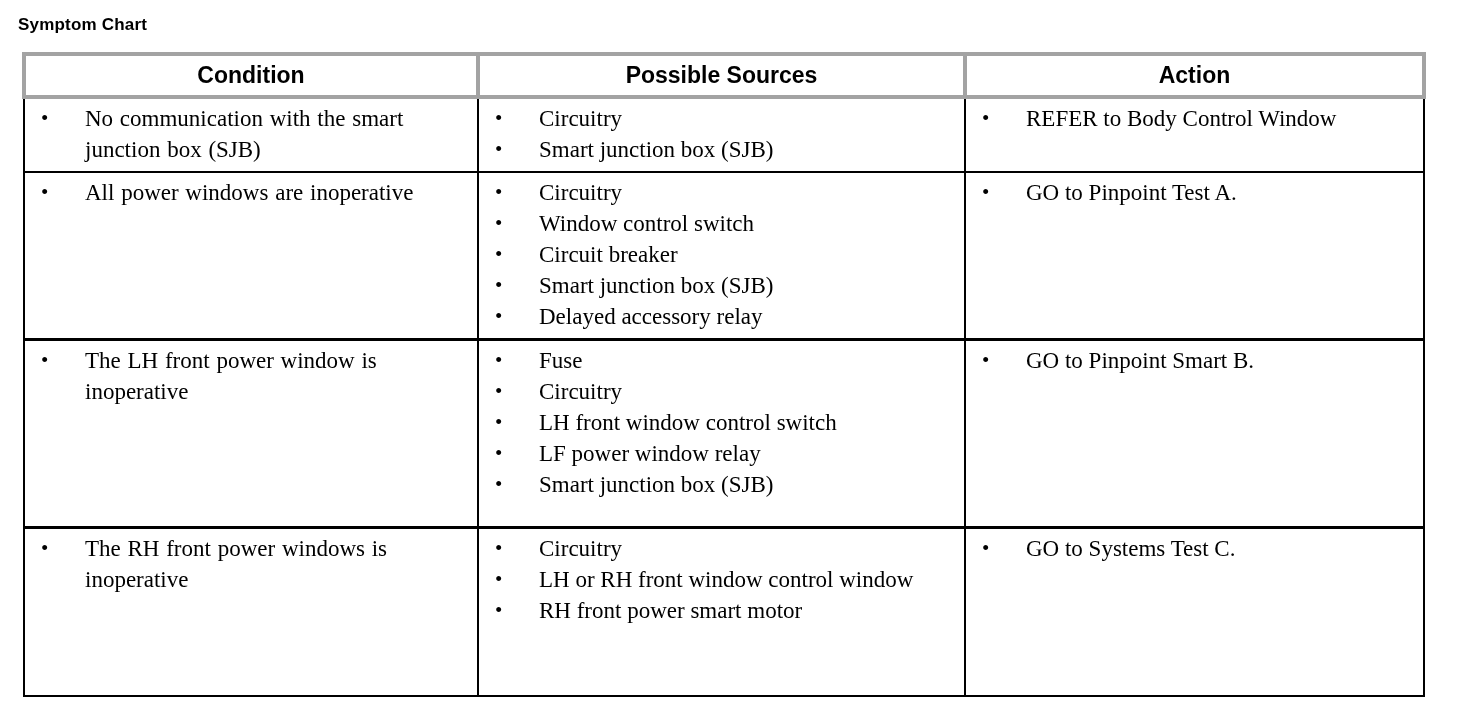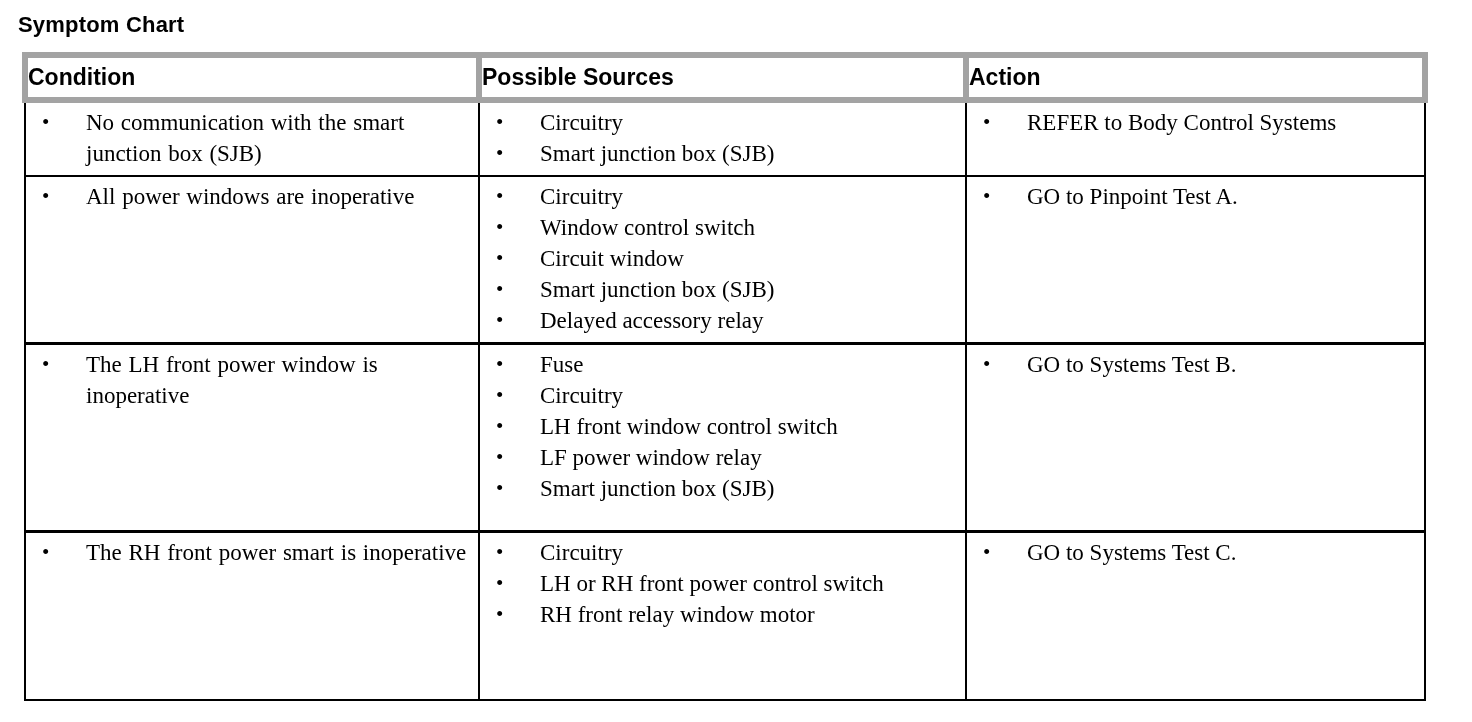--- a/index.html
+++ b/index.html
@@ -18,21 +18,21 @@
     -webkit-font-smoothing: none;
   }
 
   
   #page-title {
     position: absolute;
     left: 18px;
     top: 10px;
     font-family: "Liberation Sans", "DejaVu Sans", sans-serif;
     font-weight: bold;
-    font-size: 22px;
+    font-size: 17px;
     line-height: 30px;
     letter-spacing: 0.2px;
     white-space: nowrap;
   }
 
   
   #symptom-table {
     position: absolute;
     left: 22px;
     top: 52px;
@@ -40,26 +40,26 @@
     border-collapse: collapse;
     table-layout: fixed;
     border: 2px solid #000;
   }
   #symptom-table col.col-condition { width: 454px; }
   #symptom-table col.col-sources   { width: 487px; }
   #symptom-table col.col-action    { width: 459px; }
 
   
   thead th {
-    border: 6px solid #a3a3a3;
+    border: 4px solid #a3a3a3;
     font-family: "Liberation Sans", "DejaVu Sans", sans-serif;
     font-weight: bold;
     font-size: 23px;
     line-height: 26px;
-    text-align: left;
+    text-align: center;
     padding: 6px 0 7px 0;
     height: 28px;
     box-sizing: border-box;
     vertical-align: middle;
   }
 
   
   tbody td {
     border: 2px solid #000;
     vertical-align: top;
@@ -127,36 +127,36 @@
         </ul>
       </td>
       <td class="cell-sources">
         <ul class="bullets">
           <li>Circuitry</li>
           <li>Smart junction box (SJB)</li>
         </ul>
       </td>
       <td class="cell-action">
         <ul class="bullets">
-          <li>REFER to Body Control Systems</li>
+          <li>REFER to Body Control Window</li>
         </ul>
       </td>
     </tr>
 
     <tr class="row-2">
       <td class="cell-condition">
         <ul class="bullets">
           <li>All power windows are inoperative</li>
         </ul>
       </td>
       <td class="cell-sources">
         <ul class="bullets">
           <li>Circuitry</li>
           <li>Window control switch</li>
-          <li>Circuit window</li>
+          <li>Circuit breaker</li>
           <li>Smart junction box (SJB)</li>
           <li>Delayed accessory relay</li>
         </ul>
       </td>
       <td class="cell-action">
         <ul class="bullets">
           <li>GO to Pinpoint Test A.</li>
         </ul>
       </td>
     </tr>
@@ -171,36 +171,36 @@
         <ul class="bullets">
           <li>Fuse</li>
           <li>Circuitry</li>
           <li>LH front window control switch</li>
           <li>LF power window relay</li>
           <li>Smart junction box (SJB)</li>
         </ul>
       </td>
       <td class="cell-action">
         <ul class="bullets">
-          <li>GO to Systems Test B.</li>
+          <li>GO to Pinpoint Smart B.</li>
         </ul>
       </td>
     </tr>
 
     <tr class="row-4">
       <td class="cell-condition">
         <ul class="bullets">
-          <li>The RH front power smart is inoperative</li>
-        </ul>
-      </td>
-      <td class="cell-sources">
-        <ul class="bullets">
-          <li>Circuitry</li>
-          <li>LH or RH front power control switch</li>
-          <li>RH front relay window motor</li>
+          <li>The RH front power windows is inoperative</li>
+        </ul>
+      </td>
+      <td class="cell-sources">
+        <ul class="bullets">
+          <li>Circuitry</li>
+          <li>LH or RH front window control window</li>
+          <li>RH front power smart motor</li>
         </ul>
       </td>
       <td class="cell-action">
         <ul class="bullets">
           <li>GO to Systems Test C.</li>
         </ul>
       </td>
     </tr>
 
   </tbody>

